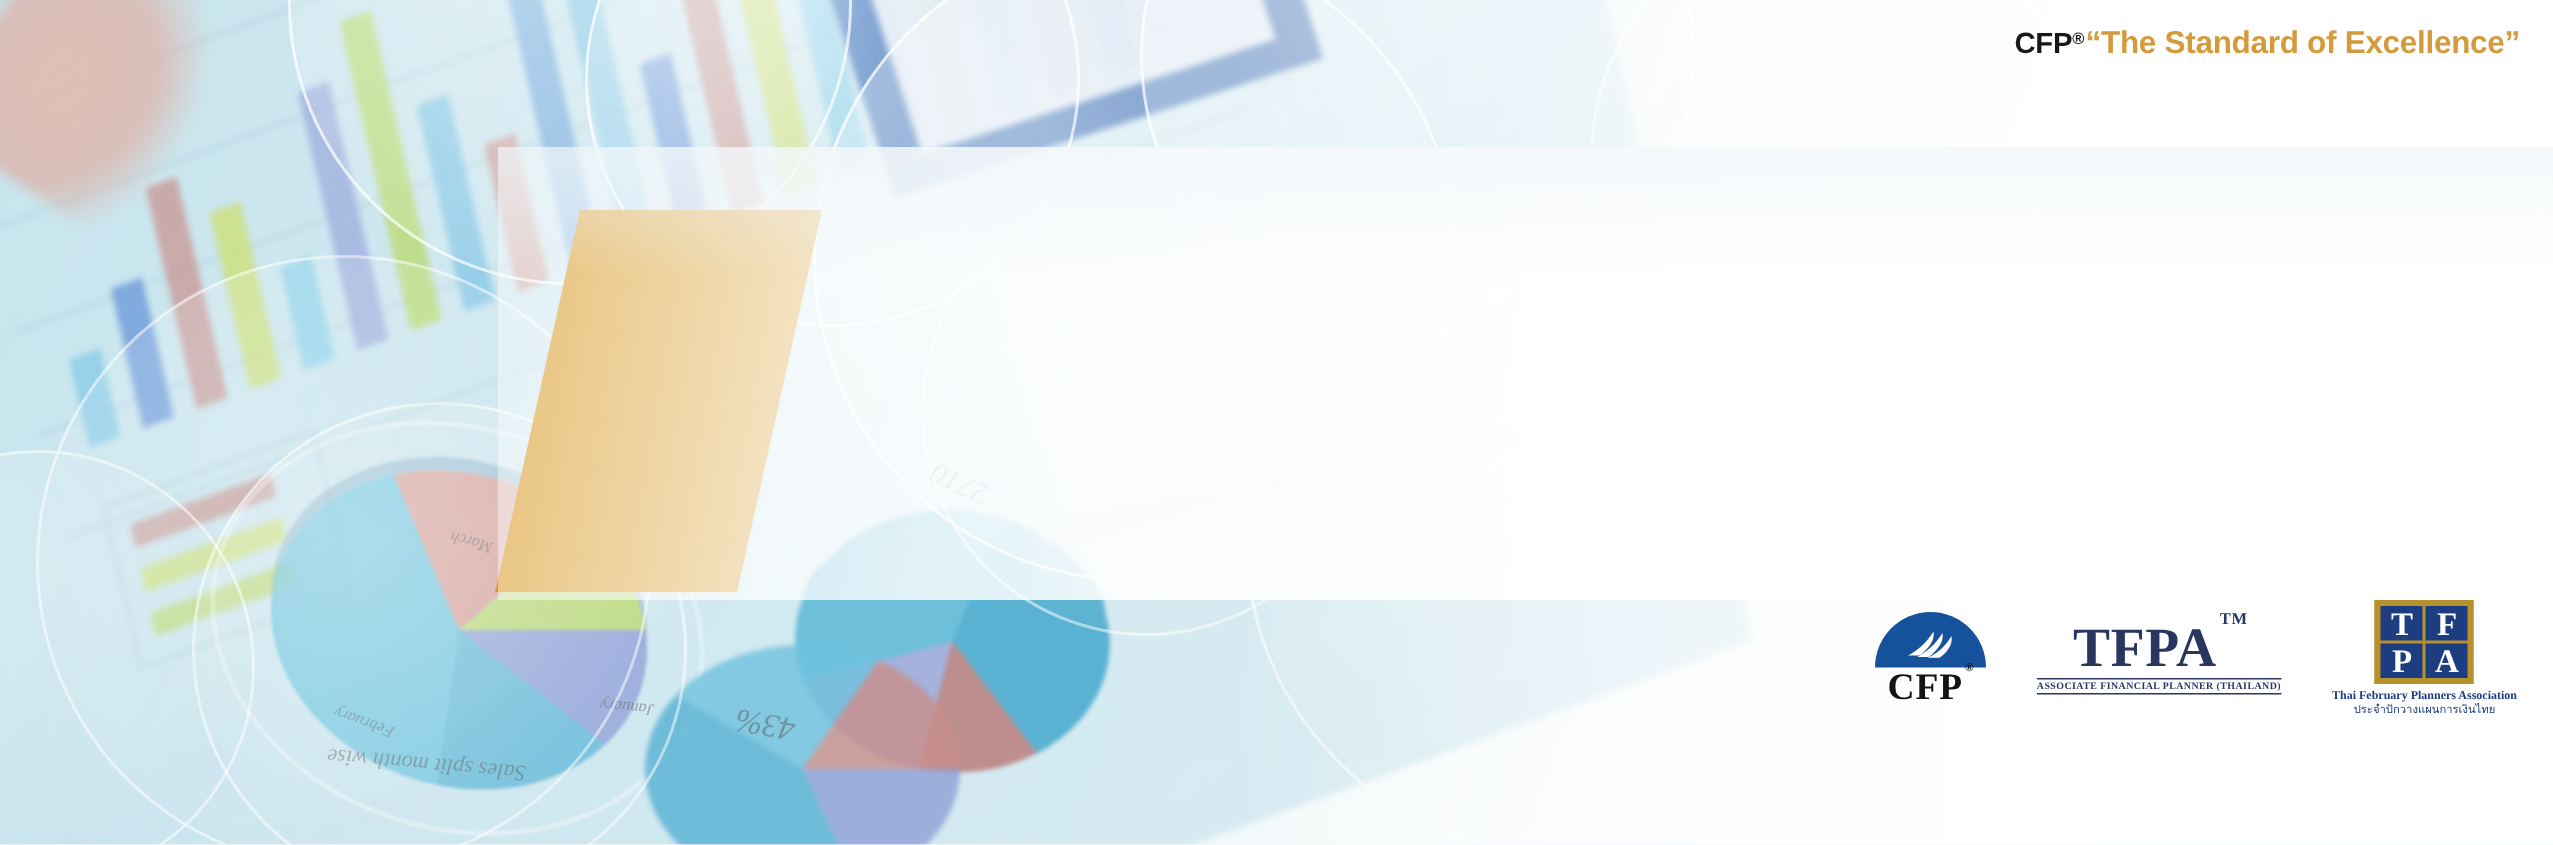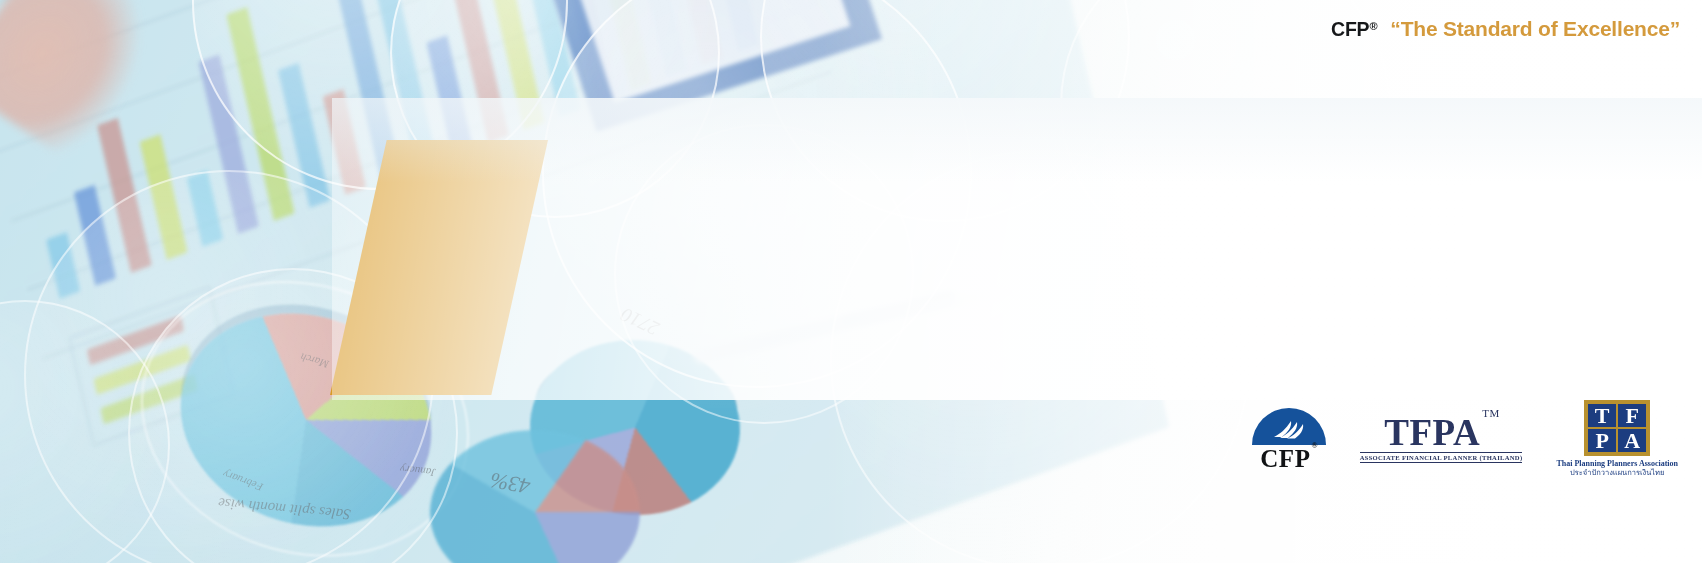--- a/index.html
+++ b/index.html
@@ -186,21 +186,21 @@
   }
 
   
   .tagline {
     position:absolute; right:22px; top:17px;
     display:flex; align-items:baseline; white-space:nowrap;
     font-size:19.5px; font-weight:bold; letter-spacing:-.2px;
   }
   .tagline .black { color:#16181a; }
   .tagline .reg { font-size:11px; vertical-align:super; position:relative; top:-6px; }
-  .tagline .gold { color:#d49a3c; font-size:21px; margin-left:13px; }
+  .tagline .gold { color:#d49a3c; font-size:21px; margin-left:1px; }
 
   
   .headline {
     position:absolute; left:0; right:22px; top:168px;
     text-align:right;
     font-family:"DejaVu Sans","Liberation Sans",sans-serif;
     font-weight:bold;
     font-size:47px;
     line-height:1.06;
     color:#11467f;
@@ -245,21 +245,21 @@
   }
   .cfp-word .r { font-size:8px; vertical-align:super; position:relative; top:-9px; left:1px; }
 
   
   .logo-afpt { text-align:center; }
   .afpt-word {
     font-family:"Liberation Serif", serif;
     font-weight:bold; font-size:37px; line-height:.95;
     color:#2a3560; letter-spacing:.5px; position:relative;
   }
-  .afpt-word .tm { font-size:11px; vertical-align:super; position:relative; top:-15px; left:2px; font-weight:normal; }
+  .afpt-word .tm { font-size:11px; vertical-align:super; position:relative; top:-15px; left:2px; font-weight:bold; }
   .afpt-sub {
     margin-top:2px;
     border-top:1.5px solid #2a3560;
     border-bottom:1.5px solid #2a3560;
     padding:1px 0;
     font-family:"Liberation Serif", serif;
     font-size:6.6px; font-weight:bold; color:#2a3560;
     letter-spacing:.3px; white-space:nowrap;
   }
 
@@ -410,20 +410,20 @@
       <div class="afpt-sub">ASSOCIATE FINANCIAL PLANNER (THAILAND)</div>
     </div>
 
     <div class="logo-tfpa">
       <div class="tfpa-grid">
         <span>T</span>
         <span>F</span>
         <span>P</span>
         <span>A</span>
       </div>
-      <div class="tfpa-en">Thai Planning Planners Association</div>
+      <div class="tfpa-en">Thai February Planners Association</div>
       <div class="tfpa-th">ประจำปักวางแผนการเงินไทย</div>
     </div>
 
   </div>
 
 
 </div>
 
 </body></html>

